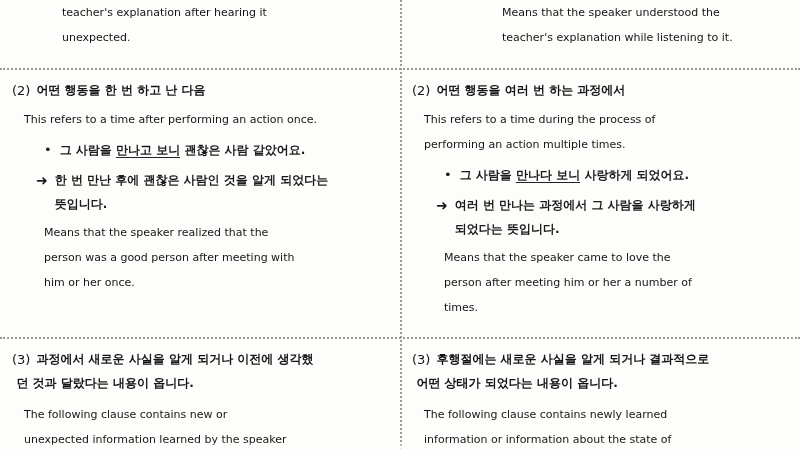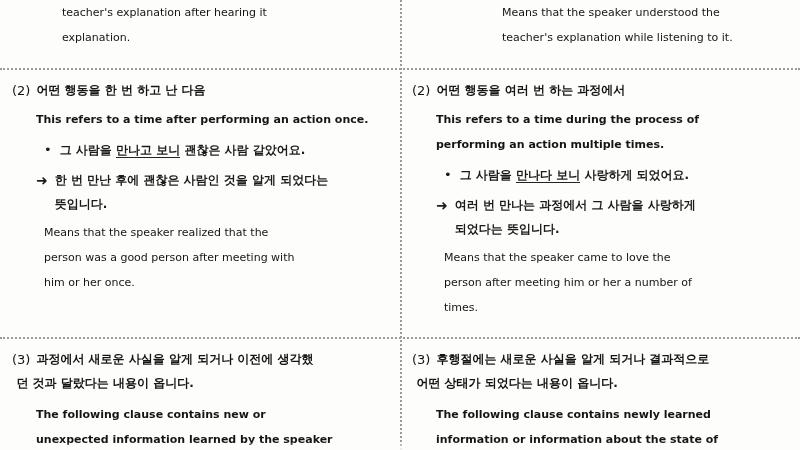--- a/index.html
+++ b/index.html
@@ -76,21 +76,21 @@
     font-family: "DejaVu Sans", sans-serif;
     font-size: 12px;
     line-height: 24px;
     font-weight: bold;
   }
   .en {
     font-size: 11px;
     line-height: 25px;
     color: #151515;
   }
-  .indent1 { margin-left: 24px; font-weight: bold; }
+  .indent1 { margin-left: 12px; }
   .indent2 { margin-left: 32px; }
   .bullet-row {
     display: flex;
     gap: 8px;
     align-items: flex-start;
     margin-left: 32px;
   }
   .bullet-dot {
     flex: 0 0 auto;
     font-size: 13px;
@@ -133,21 +133,21 @@
   <div class="vdivider"></div>
   <div class="hrule r1"></div>
   <div class="hrule r2"></div>
 
   <div class="columns">
 
     <div class="col left">
 
       <div class="block" style="left:62px; top:0px; width:330px;">
         <div class="en">teacher's explanation after hearing it</div>
-        <div class="en">explanation.</div>
+        <div class="en">unexpected.</div>
       </div>
 
       <div class="block" style="left:12px; top:78px; width:385px;">
 
         <div class="num-line">
           <span class="num">(2)</span>
           <span class="kr">어떤 행동을 한 번 하고 난 다음</span>
         </div>
 
         <div class="en indent1" style="margin-top:4px;">This refers to a time after performing an action once.</div>

